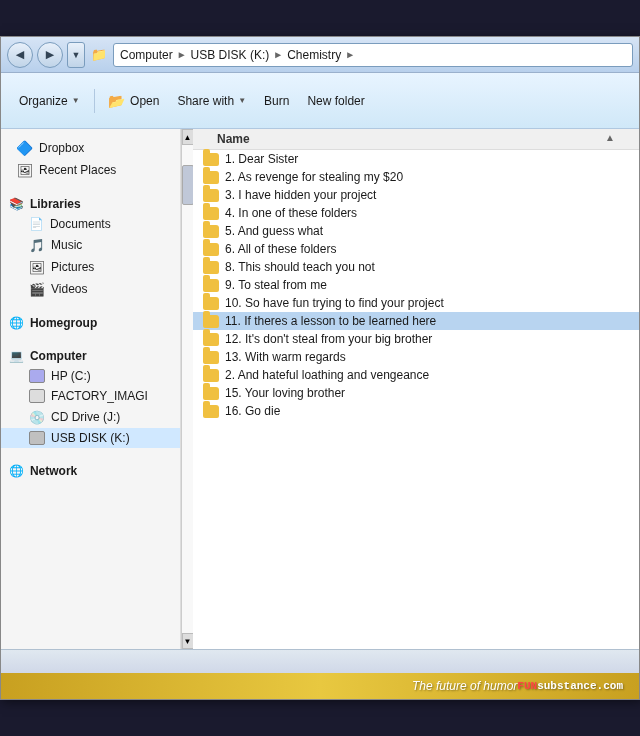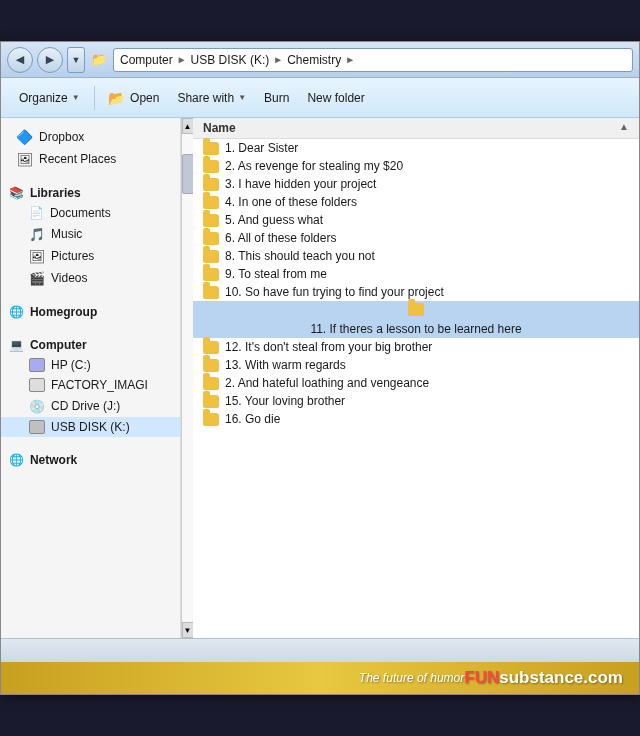--- a/index.html
+++ b/index.html
@@ -70,21 +70,21 @@
     }
     .path-sep { color: #666; font-size: 10px; margin: 0 2px; }
     
     .toolbar {
       background: linear-gradient(to bottom, #e8f4ff, #d0e8f8);
       padding: 4px 10px;
       display: flex;
       align-items: center;
       gap: 2px;
       border-bottom: 1px solid #b0c8e0;
-      height: 40px;
+      height: 56px;
     }
     .toolbar-btn {
       display: flex;
       align-items: center;
       gap: 4px;
       padding: 3px 8px;
       background: transparent;
       border: none;
       border-radius: 3px;
       cursor: pointer;
@@ -144,37 +144,37 @@
     .icon-video { width: 16px; height: 16px; display:inline-flex; align-items:center; justify-content:center; font-size:13px; }
     .icon-cd { width: 16px; height: 16px; display:inline-flex; align-items:center; justify-content:center; font-size:13px; }
     
     .file-list {
       flex: 1;
       overflow-y: auto;
       overflow-x: hidden;
       background: white;
     }
     .file-list-header {
-      padding: 3px 10px;
+      padding: 3px 24px;
       font-size: 12px;
       font-weight: bold;
       color: #333;
       border-bottom: 1px solid #ddd;
       background: #f0f0f0;
     }
     .file-row {
       display: flex;
       align-items: center;
       padding: 2px 10px;
       gap: 6px;
       cursor: pointer;
       font-size: 12px;
       color: #1a1a1a;
     }
-    .file-row.selected { background: #b8d4f0; flex-direction: column; }
+    .file-row.selected { background: #b8d4f0; }
     .file-icon {
       width: 16px;
       height: 13px;
       background: #f0c040;
       border-radius: 0 3px 2px 2px;
       position: relative;
       flex-shrink: 0;
     }
     .file-icon::before {
       content: '';
@@ -240,23 +240,24 @@
       align-items: center;
     }
     .watermark-text {
       color: #fff;
       font-size: 12px;
       font-style: italic;
       text-shadow: 1px 1px 2px rgba(0,0,0,0.4);
     }
     .watermark-site {
       color: #fff;
-      font-size: 17px;
+      font-size: 11px;
       font-weight: bold;
       text-shadow: 1px 1px 2px rgba(0,0,0,0.4);
+      font-family: Liberation Mono, monospace;
     }
     .watermark-fun { color: #ff4444; font-weight: bold; }
     .watermark-substance { color: #fff; font-weight: bold; }
   </style>
 </head>
 <body>
 
 <div class="window-container">
 
   <div class="address-bar">

